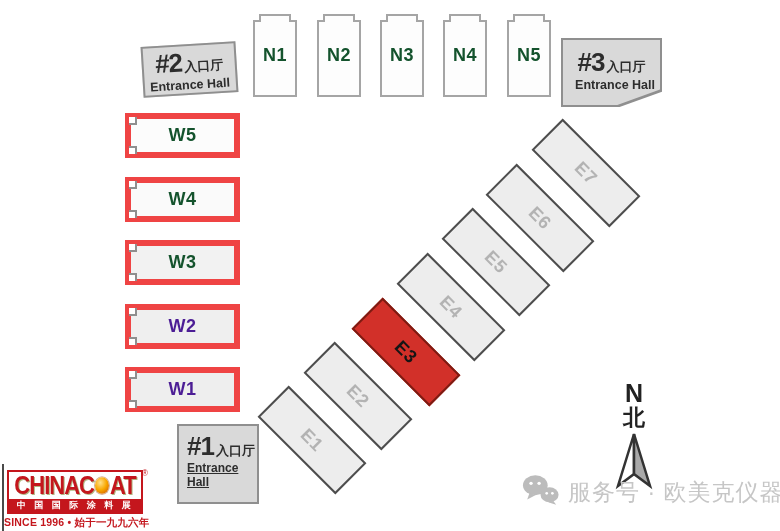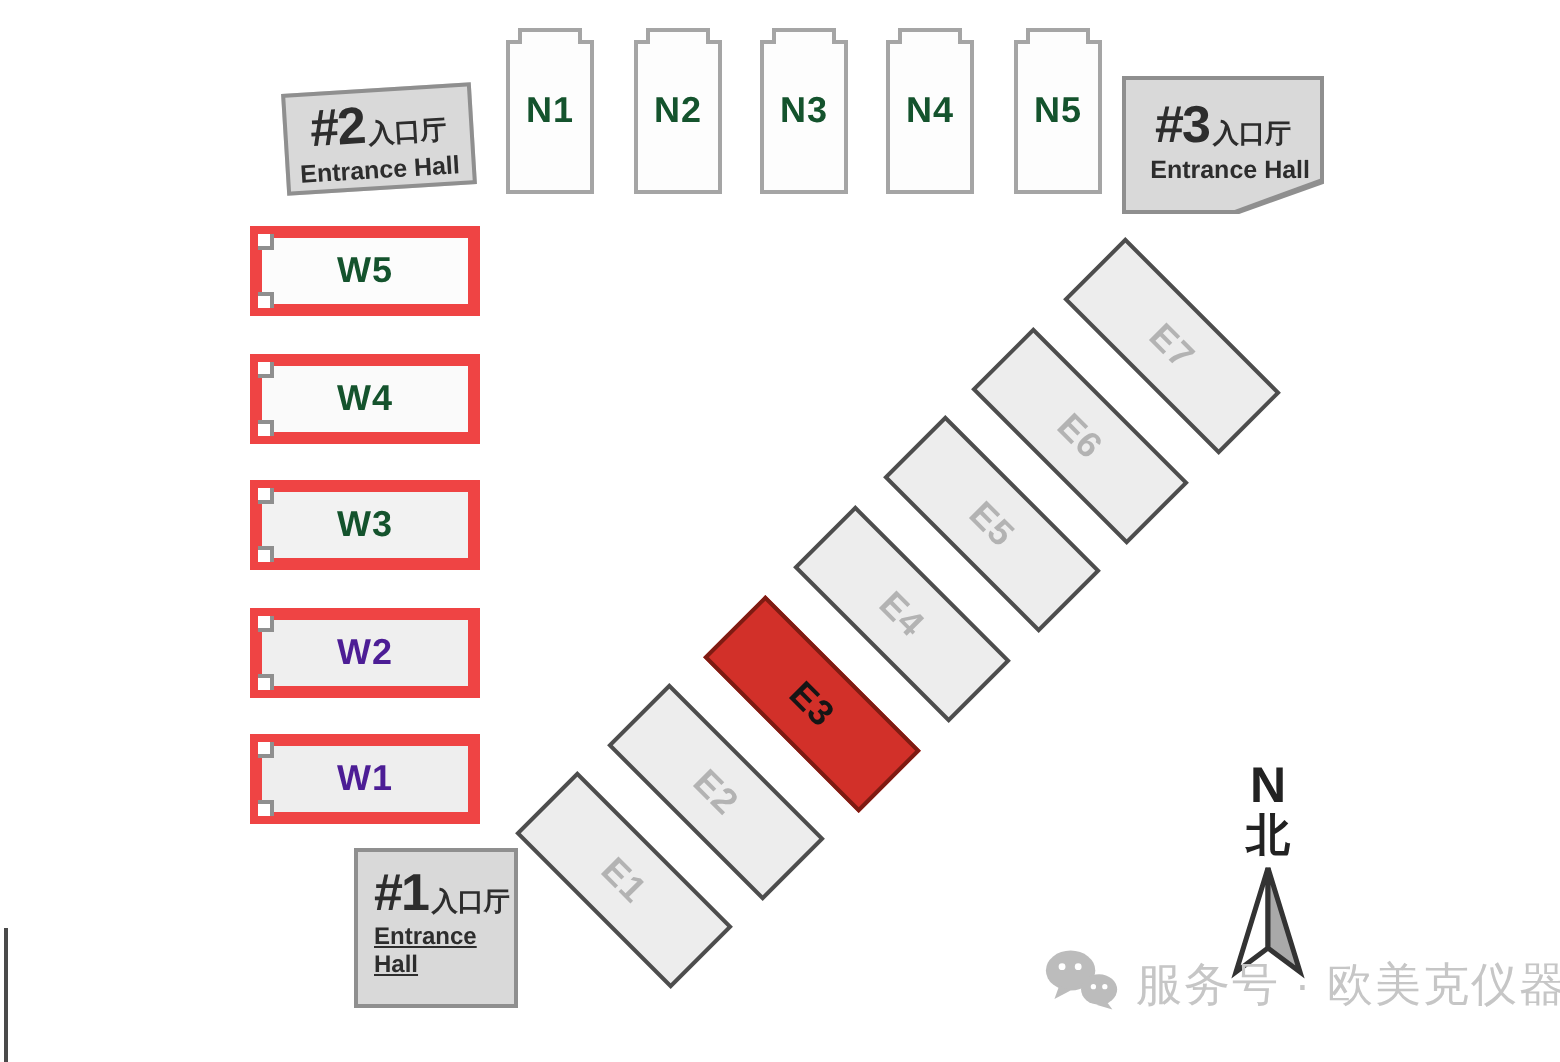--- a/index.html
+++ b/index.html
@@ -200,14 +200,24 @@
         <ellipse cx="29" cy="21" rx="9.5" ry="8" fill="#bcbcbc"></ellipse>
         <path d="M33 27.5 L36 31.5 L27.5 29 Z" fill="#bcbcbc"></path>
         <circle cx="26" cy="19.5" r="1.4" fill="#ffffff"></circle>
         <circle cx="32" cy="19.5" r="1.4" fill="#ffffff"></circle>
       </svg>
     </span>
     <span class="watermark-text">服务号 · 欧美克仪器</span>
   </div>
 
   <div class="logo-divider"></div>
+  <div class="logo-box">
+    <div class="logo-brand">
+      <span>CHINAC</span>
+      <span class="logo-o-ball"></span>
+      <span>AT</span>
+      <span class="logo-reg">®</span>
+    </div>
+    <div class="logo-band">中国国际涂料展</div>
+  </div>
+  <div class="logo-tagline">SINCE 1996 • 始于一九九六年</div>
 
 </div>
 
 </body></html>

